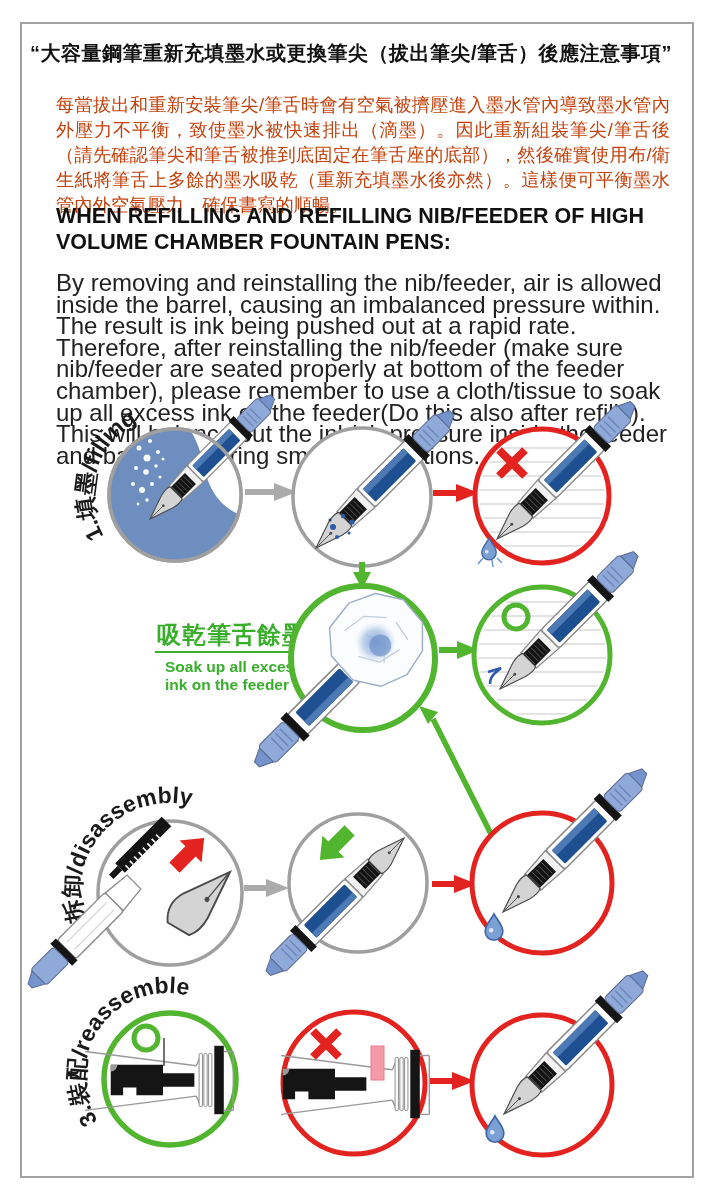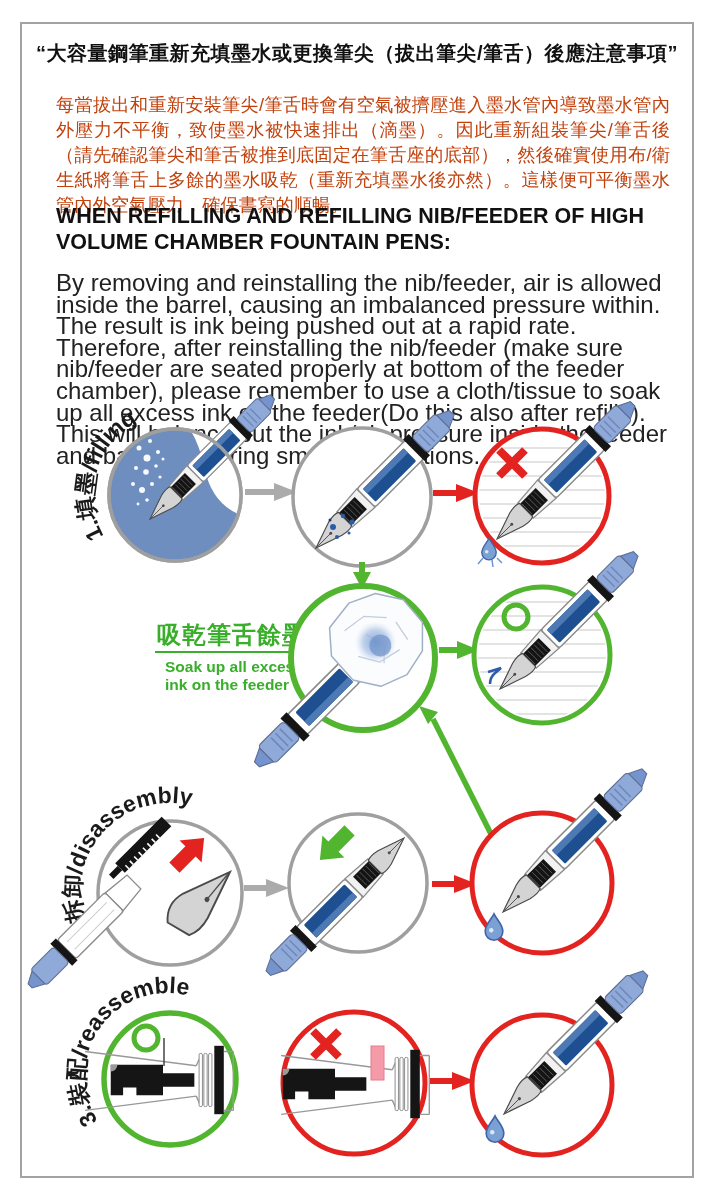--- a/index.html
+++ b/index.html
@@ -1,19 +1,19 @@
 <!DOCTYPE html>
 <html><head>
 <meta charset="utf-8">
 <style>
   html,body{margin:0;padding:0;background:#fff;}
   #poster{position:relative;width:714px;height:1200px;background:#fff;overflow:hidden;
           font-family:"Liberation Sans","DejaVu Sans",sans-serif;color:#1c1c1c;}
   #frame{position:absolute;left:20px;top:22px;width:670px;height:1152px;border:2px solid #a3a3a3;}
-  .title{position:absolute;left:30px;top:40px;width:654px;text-align:center;
+  .title{position:absolute;left:30px;top:40px;width:654px;
          font-size:20px;font-weight:bold;letter-spacing:.5px;color:#111;}
   .zh-body{position:absolute;left:56px;top:92px;width:614px;font-size:18.3px;line-height:25px;
            color:#c2410c;text-align:justify;}
   .en-head{position:absolute;left:56px;top:203px;width:616px;font-size:21.5px;font-weight:bold;
            line-height:26px;color:#111;}
   .en-body{position:absolute;left:56px;top:272px;width:620px;font-size:24px;line-height:21.6px;
            color:#222;}
   svg{position:absolute;left:0;top:0;}
   svg text{font-family:"Liberation Sans","DejaVu Sans",sans-serif;}
   .step-label{font-size:23px;font-weight:bold;fill:#1a1a1a;}

